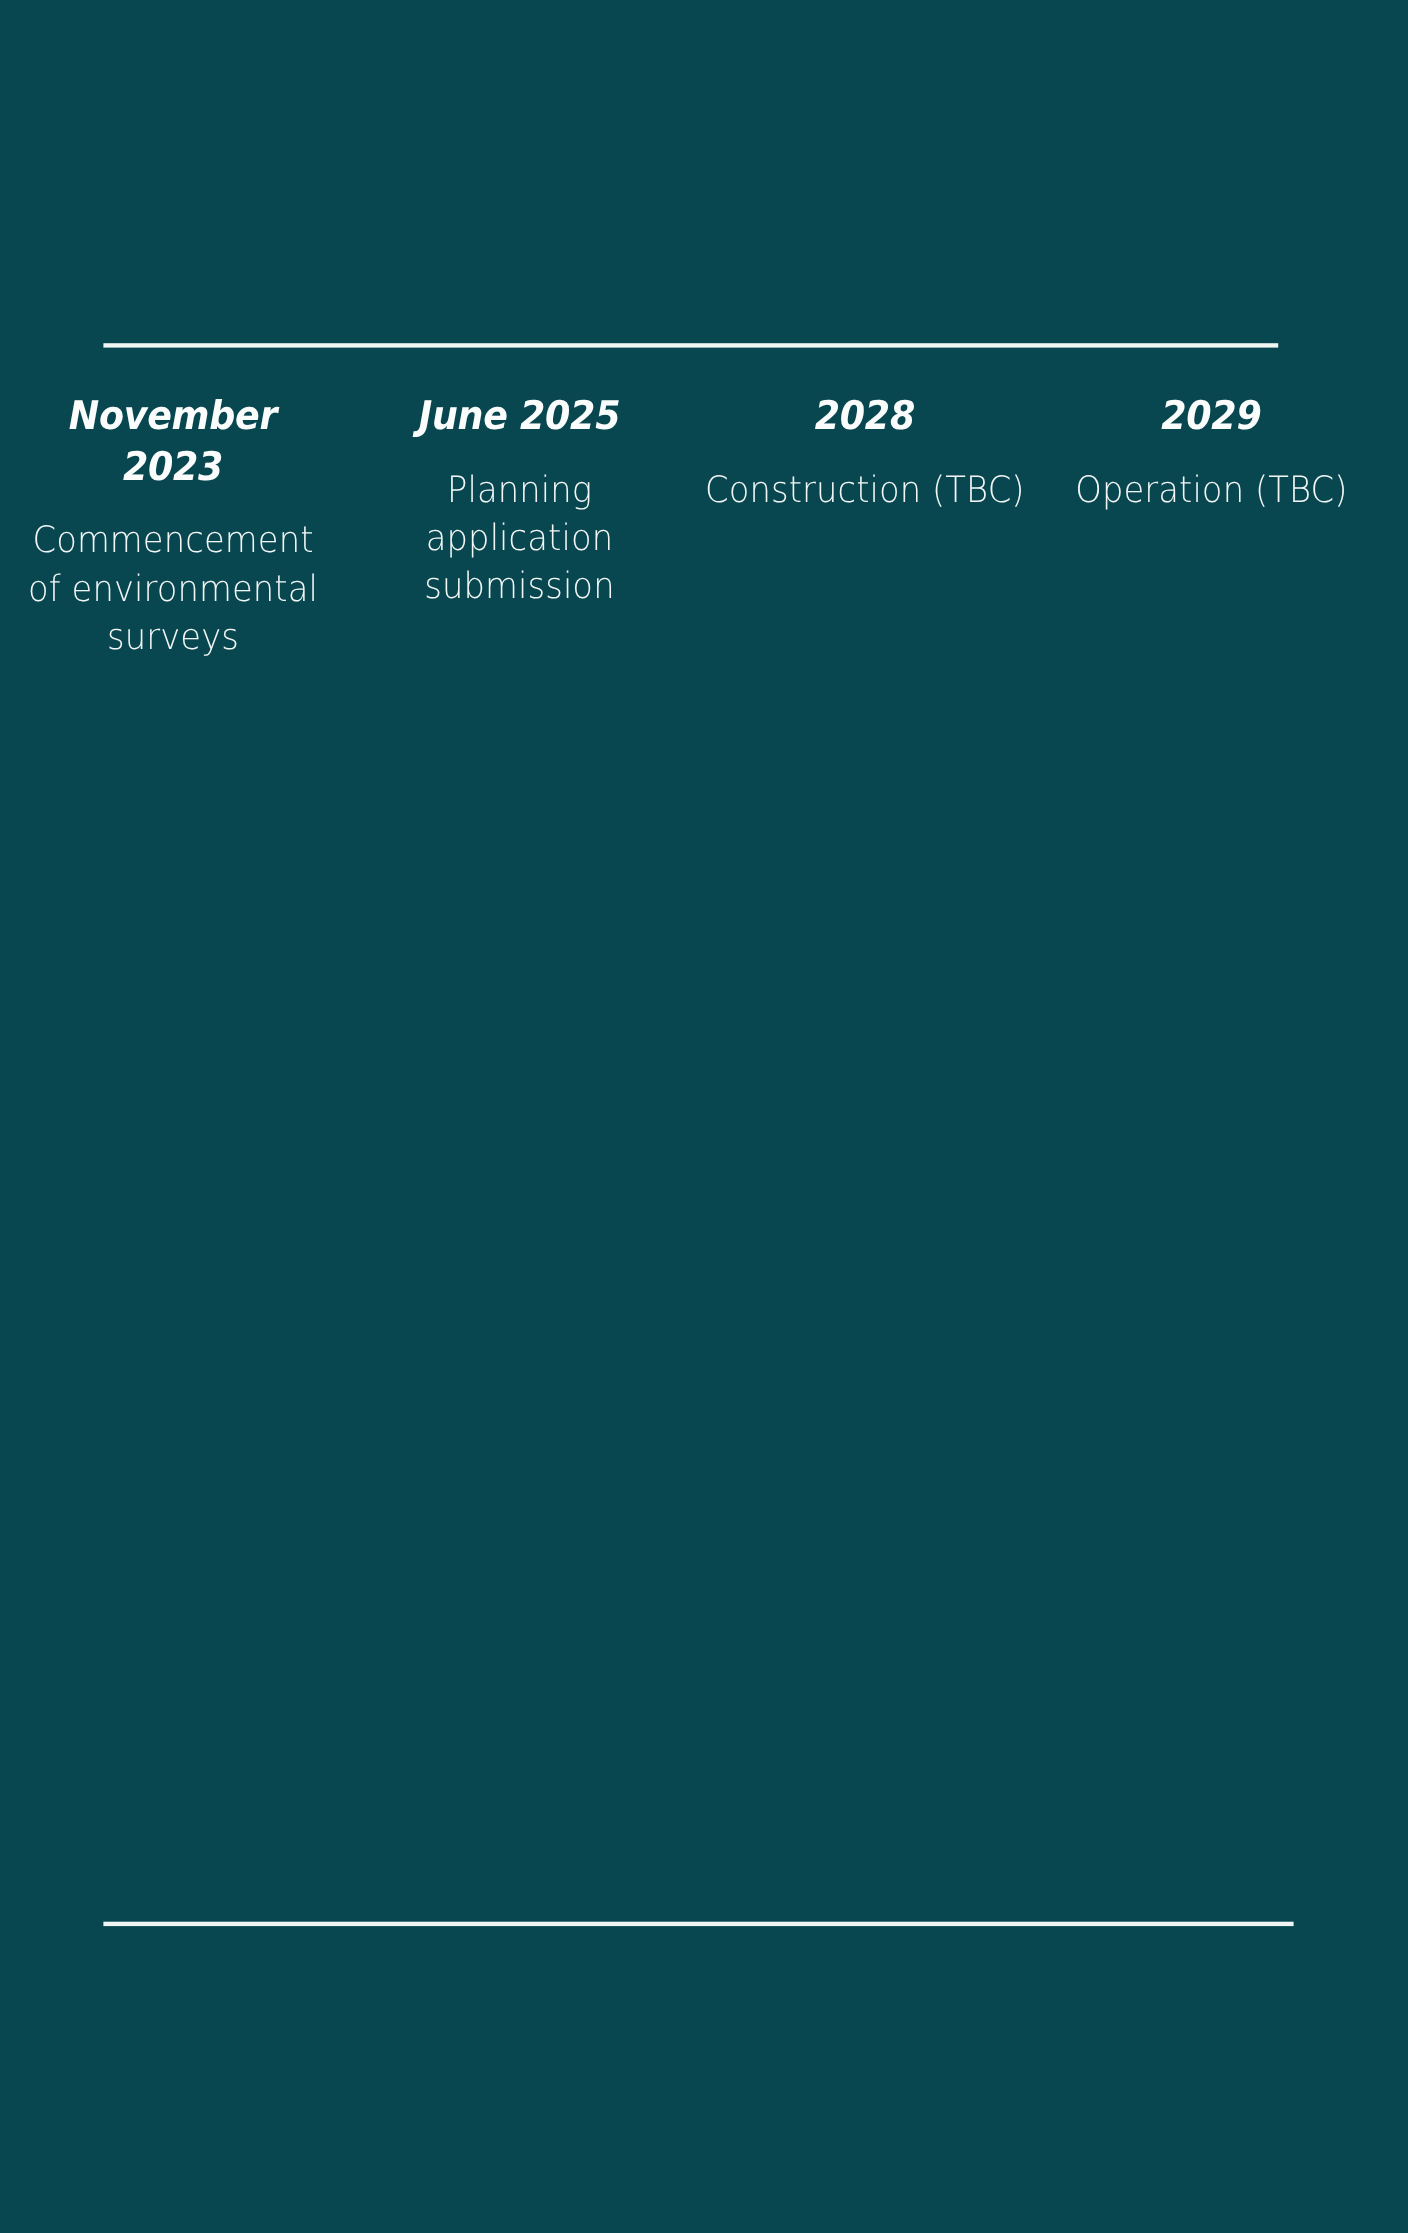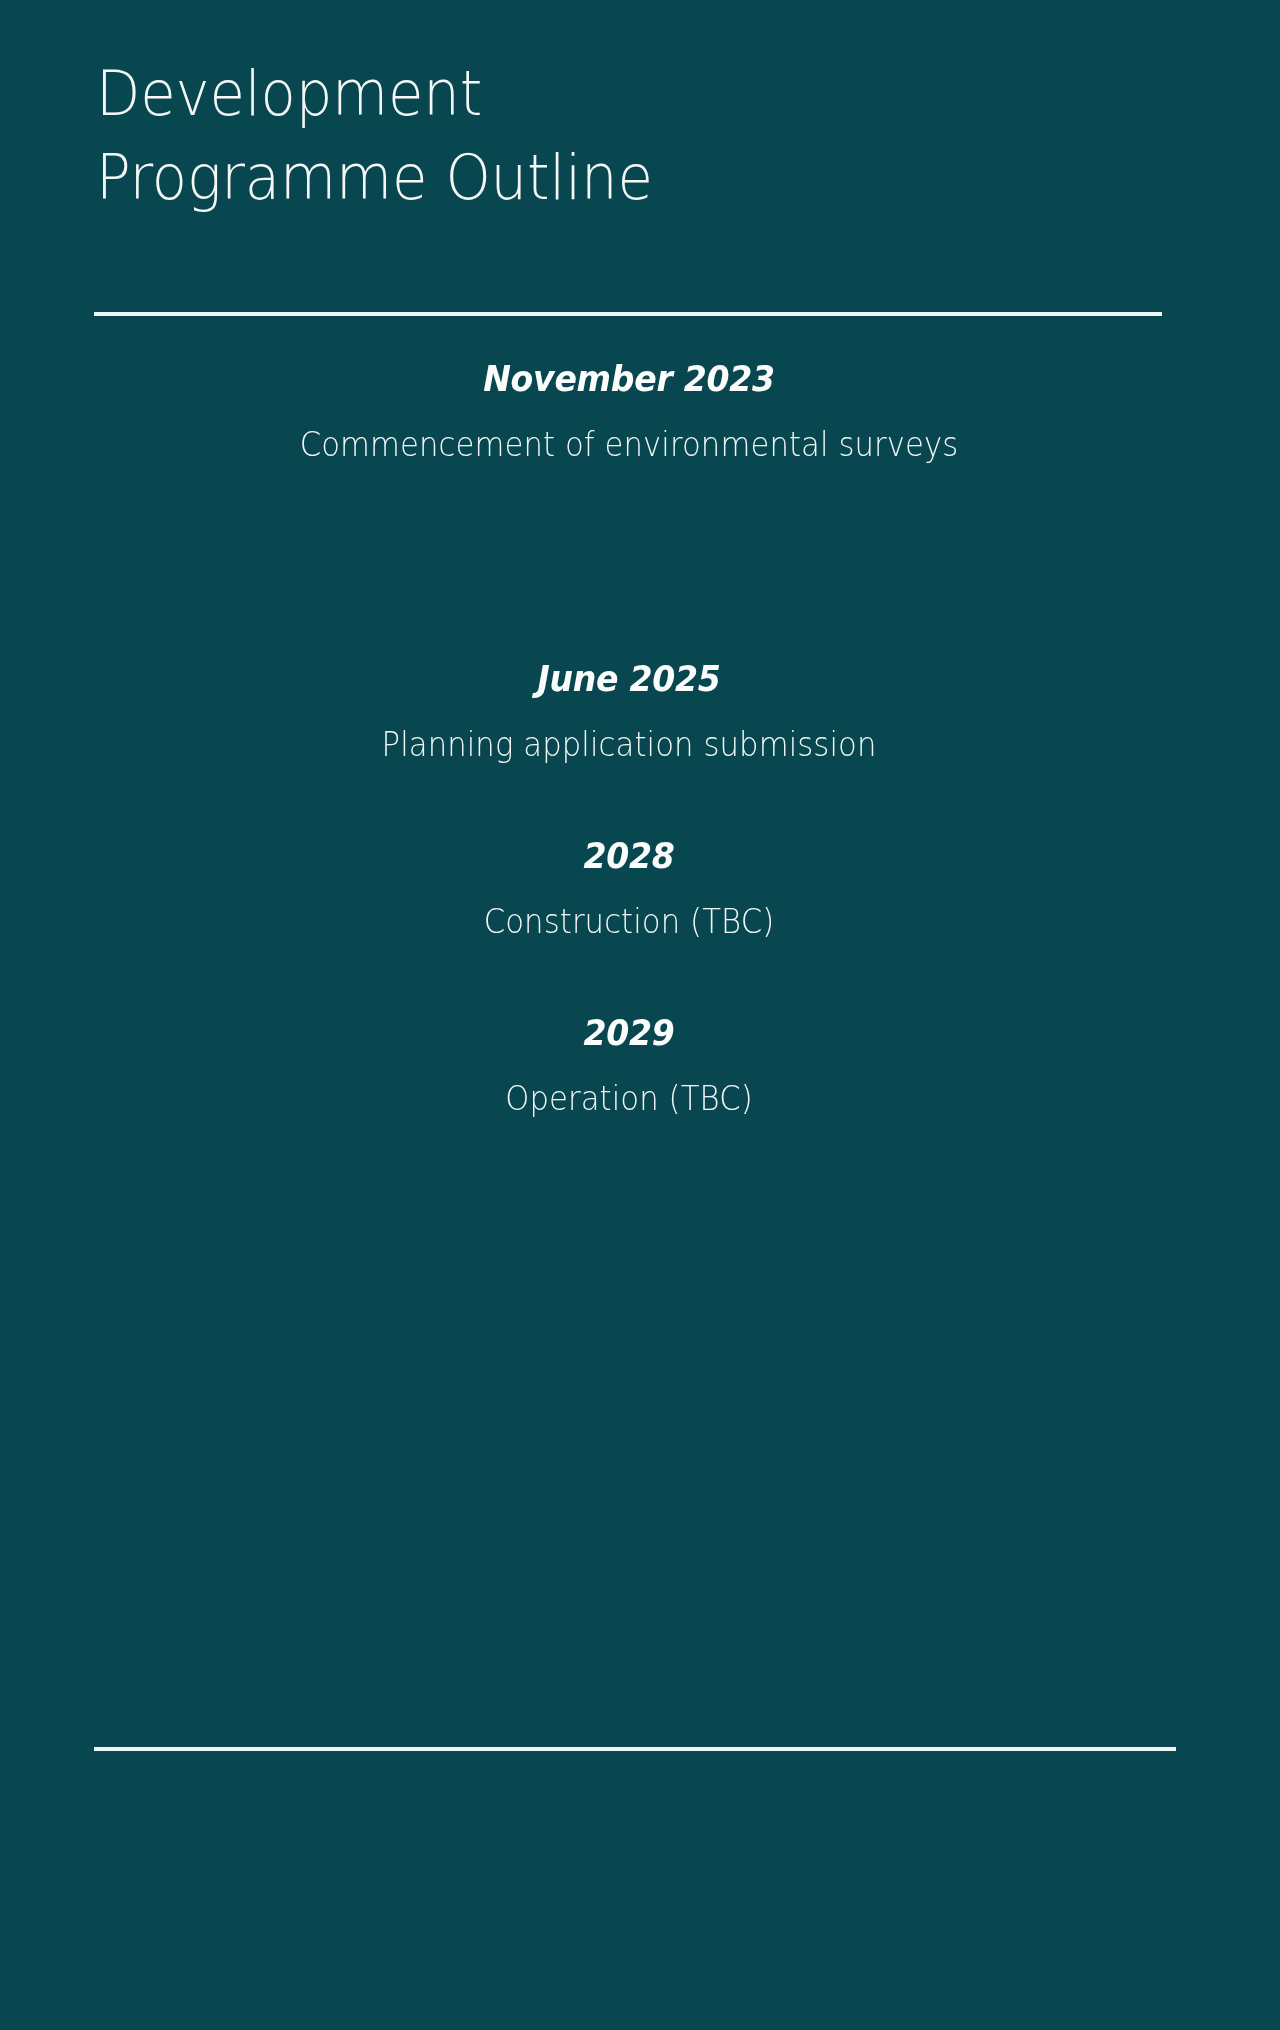--- a/index.html
+++ b/index.html
@@ -57,21 +57,21 @@
     width: 1082px;
   }
 
   
   .timeline {
     position: absolute;
     left: 0;
     top: 356px;
     width: 1258px;
     display: flex;
-    flex-direction: column;
+    flex-direction: row;
     align-items: flex-start;
   }
   .entry {
     width: 100%;
     text-align: center;
   }
   .entry-date {
     color: #fbfdfc;
     font-family: "DejaVu Sans", sans-serif;
     font-size: 36px;
@@ -95,24 +95,20 @@
   .gap-date-desc { height: 21px; }
   .gap-desc-desc { height: 50px; }
   .gap-entry     { height: 57px; }
   .gap-entry-lg  { height: 66px; }
 </style>
 </head>
 <body>
 
 <div class="slide">
 
-  <div class="title-block">
-    <div class="title-line">Development</div>
-    <div class="title-line">Programme Outline</div>
-  </div>
 
   <div class="rule rule-top"></div>
 
   <div class="timeline">
 
     <div class="entry">
       <div class="entry-date">November 2023</div>
       <div class="gap-date-desc"></div>
       <div class="entry-desc">Commencement of environmental surveys</div>
     </div>

